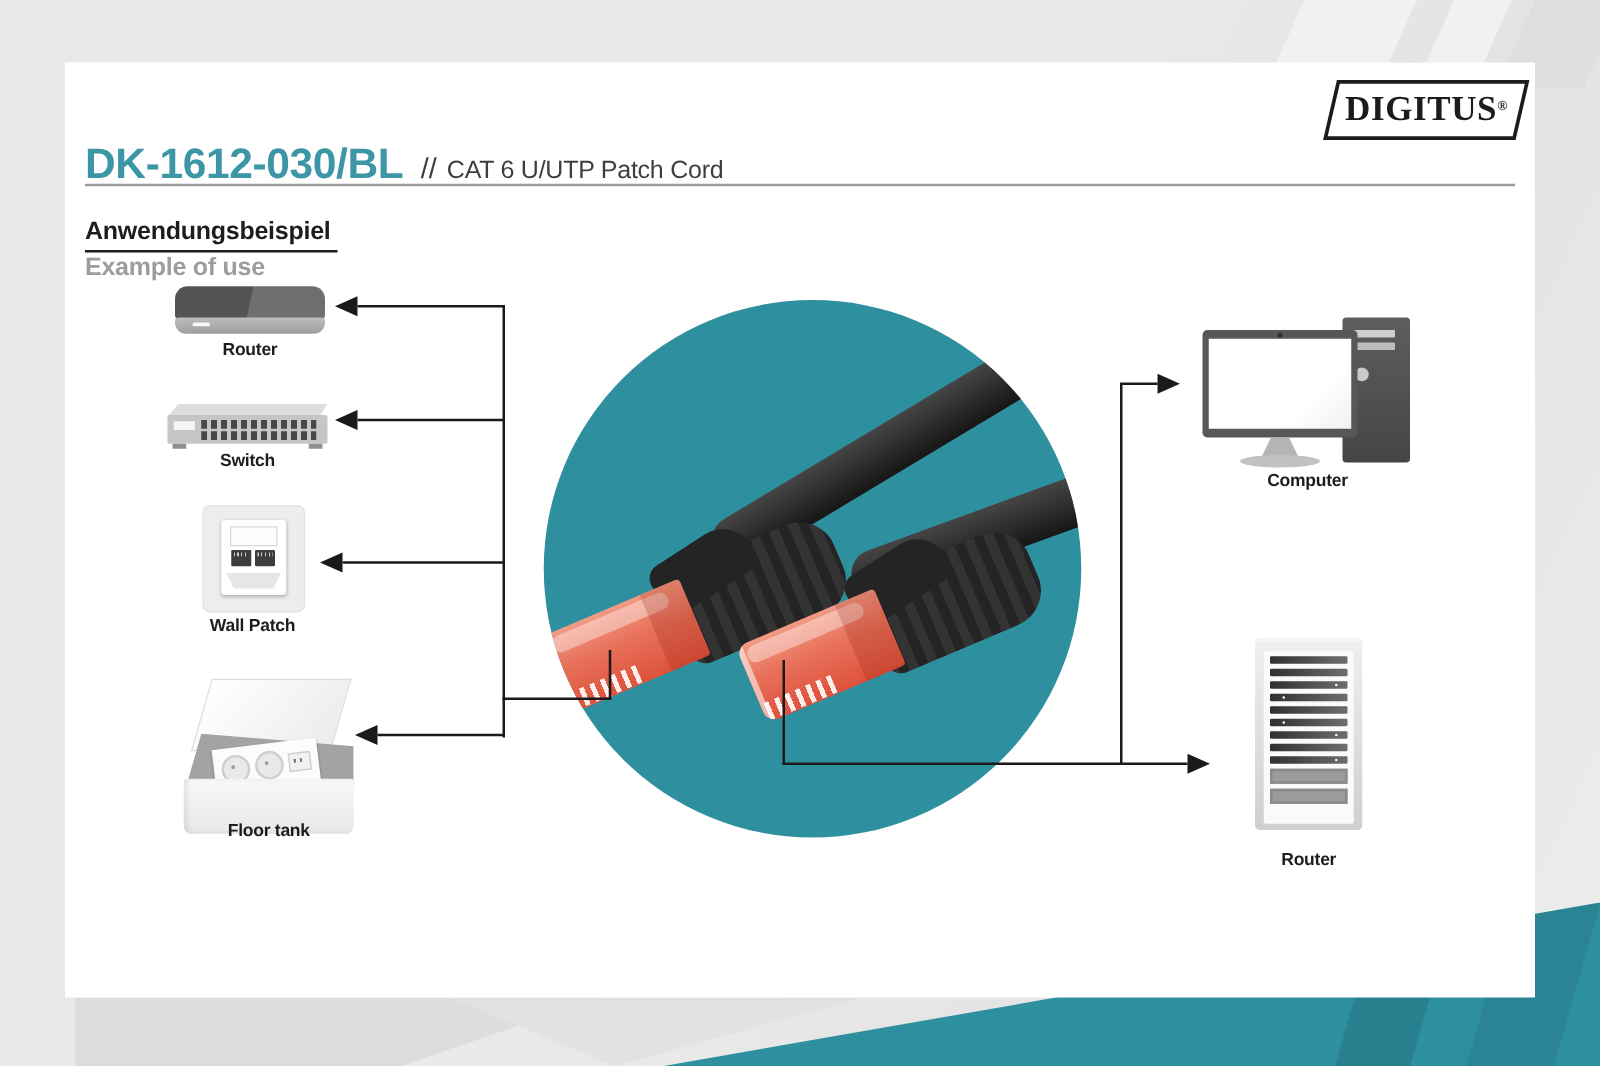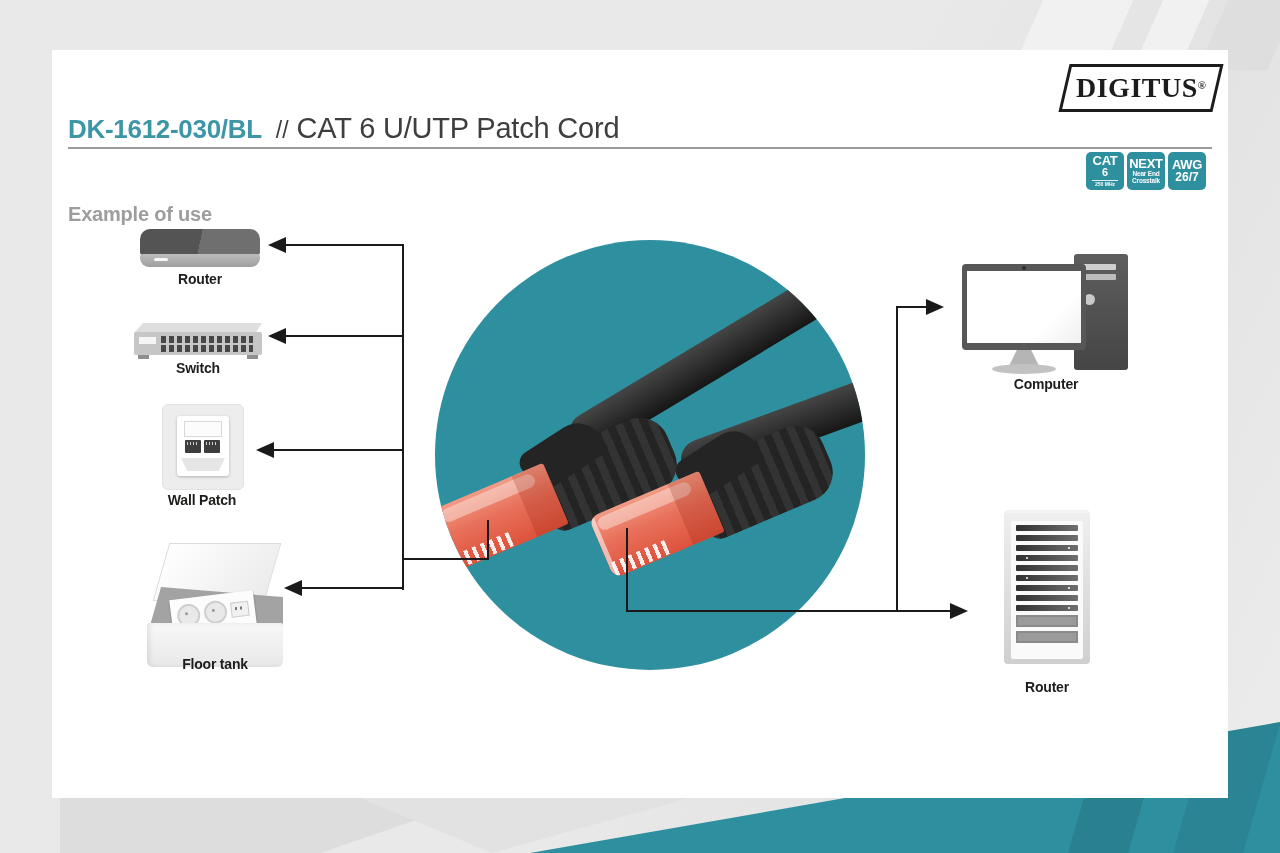--- a/index.html
+++ b/index.html
@@ -21,23 +21,23 @@
   .teal-wedge .tw-a{left:1090px;width:60px;}
   .teal-wedge .tw-b{left:1195px;width:70px;opacity:.7;}
   .sheet{position:absolute;left:52px;top:50px;width:1176px;height:748px;background:#ffffff;}
   
   .logo{position:absolute;left:1064px;top:64px;width:148px;height:42px;border:3px solid #1c1c1c;
         transform:skewX(-13deg);background:#fff;display:flex;align-items:center;justify-content:center;}
   .logo .logo-text{transform:skewX(13deg);font-family:"Liberation Serif",serif;font-weight:bold;
         font-size:28px;color:#1c1c1c;letter-spacing:.5px;line-height:1;}
   .logo sup{font-size:11px;vertical-align:8px;}
   .title-row{position:absolute;left:68px;top:112px;display:flex;align-items:baseline;white-space:nowrap;}
-  .title-code{font-size:26px;font-weight:bold;color:#3C96A6;letter-spacing:-.3px;}
+  .title-code{font-size:34px;font-weight:bold;color:#3C96A6;letter-spacing:-.3px;}
   .title-sep{font-size:23px;color:#3E3E3D;margin:0 8px 0 14px;}
-  .title-name{font-size:29px;color:#3E3E3D;letter-spacing:-.2px;}
+  .title-name{font-size:20px;color:#3E3E3D;letter-spacing:-.2px;}
   .header-rule{position:absolute;left:68px;top:147px;width:1144px;height:2px;background:#9b9b9b;}
   
   .badges{position:absolute;left:1086px;top:152px;display:flex;gap:3px;}
   .badge{width:38px;height:38px;background:#2E8F9F;border-radius:5px;color:#fff;display:flex;
          flex-direction:column;align-items:center;justify-content:center;font-weight:bold;text-align:center;}
   .badge .b-title{font-size:13px;line-height:12px;letter-spacing:-.3px;}
   .badge .b-value{font-size:11px;line-height:11px;}
   .badge .b-div{width:26px;height:1px;background:rgba(255,255,255,.85);margin:2px 0 1px;}
   .badge .b-sub{font-size:5px;line-height:5px;}
   .badge .b-line{font-size:6.5px;line-height:7px;letter-spacing:-.2px;}
@@ -164,38 +164,22 @@
     <span class="logo-text"><span>DIGITUS</span><sup>®</sup></span>
   </div>
 
   <div class="title-row">
     <span class="title-code">DK-1612-030/BL</span>
     <span class="title-sep">//</span>
     <span class="title-name">CAT 6 U/UTP Patch Cord</span>
   </div>
   <div class="header-rule"></div>
 
-  <div class="badges">
-    <div class="badge">
-      <span class="b-title">CAT</span>
-      <span class="b-value">6</span>
-      <span class="b-div"></span>
-      <span class="b-sub">250 MHz</span>
-    </div>
-    <div class="badge">
-      <span class="b-title">NEXT</span>
-      <span class="b-line">Near End</span>
-      <span class="b-line">Crosstalk</span>
-    </div>
-    <div class="badge awg">
-      <span class="b-title">AWG</span>
-      <span class="b-value">26/7</span>
-    </div>
-  </div>
-
+
+  <div class="h-de">Anwendungsbeispiel</div>
   <div class="h-en">Example of use</div>
 
   <div class="circle">
     <div class="cable c-upper"></div>
     <div class="cable c-lower"></div>
     <div class="connector left">
       <div class="boot"></div>
       <div class="plug">
         <div class="plug-hl"></div>
         <div class="plug-step"></div>

